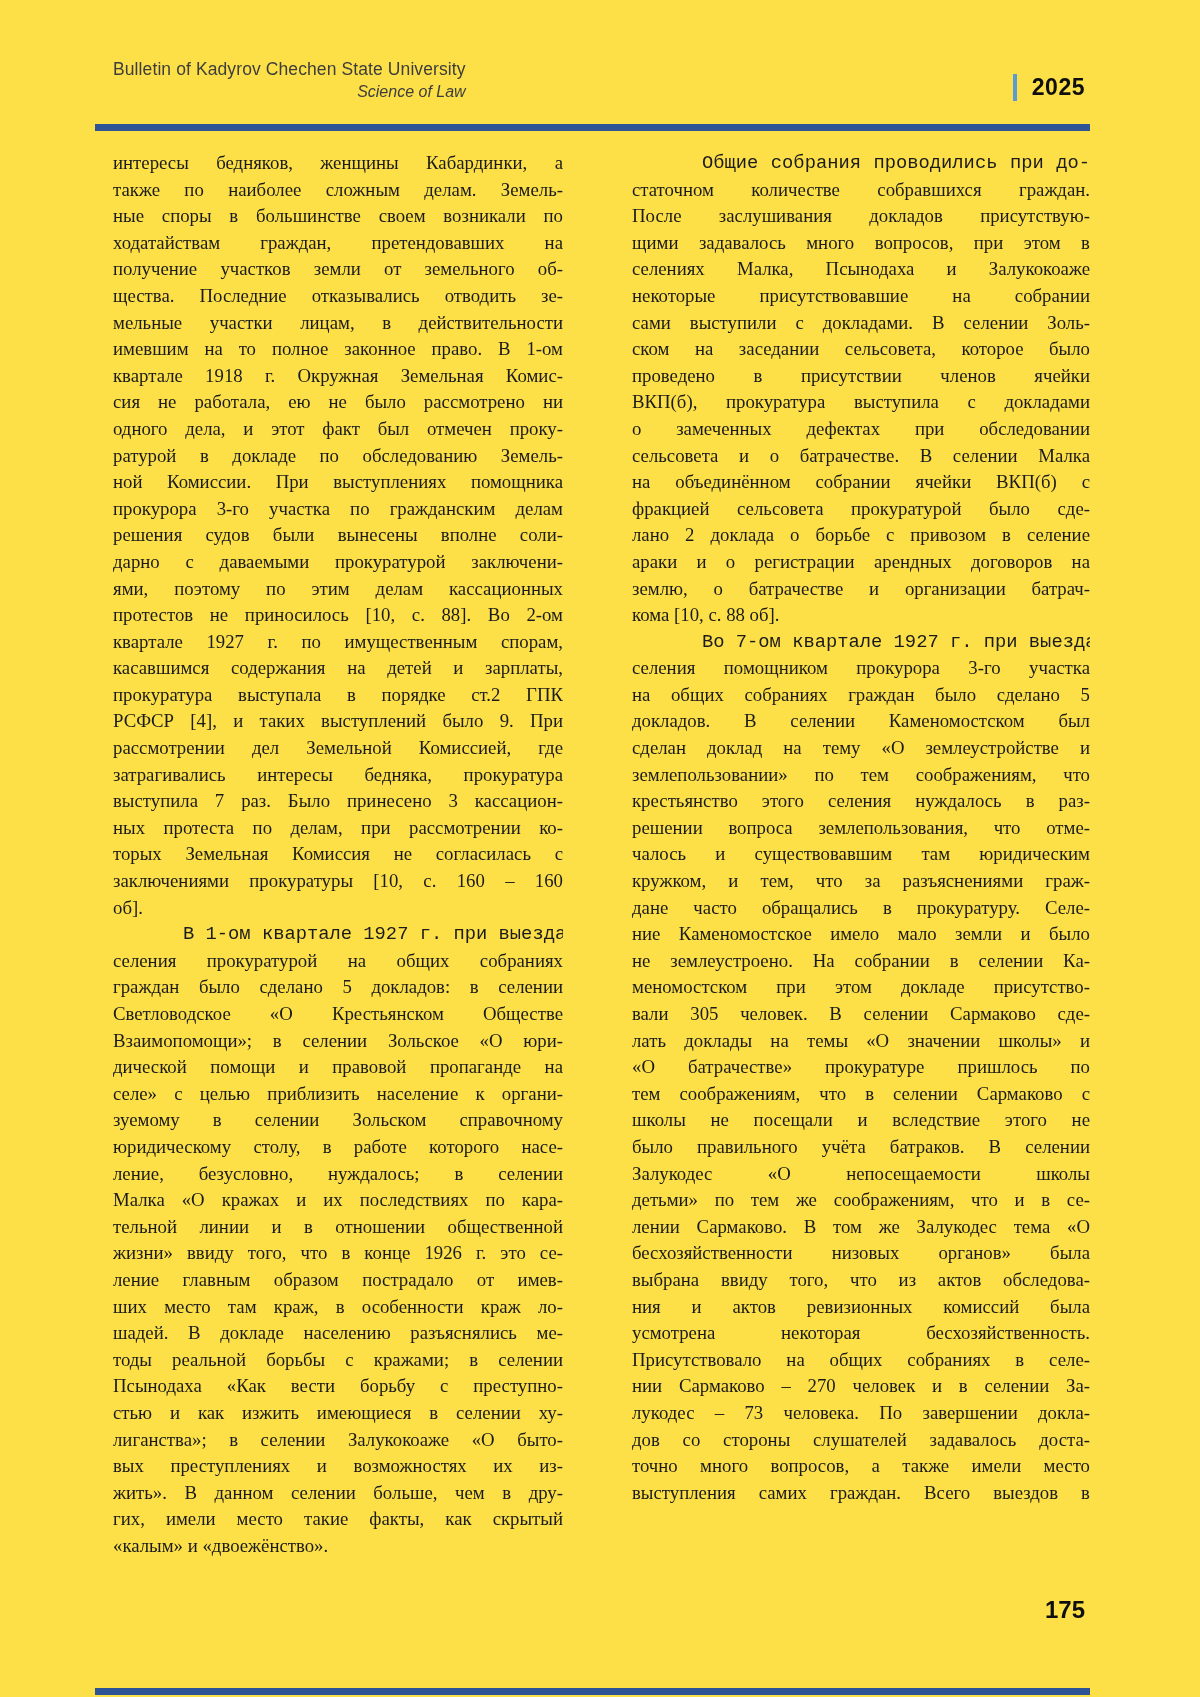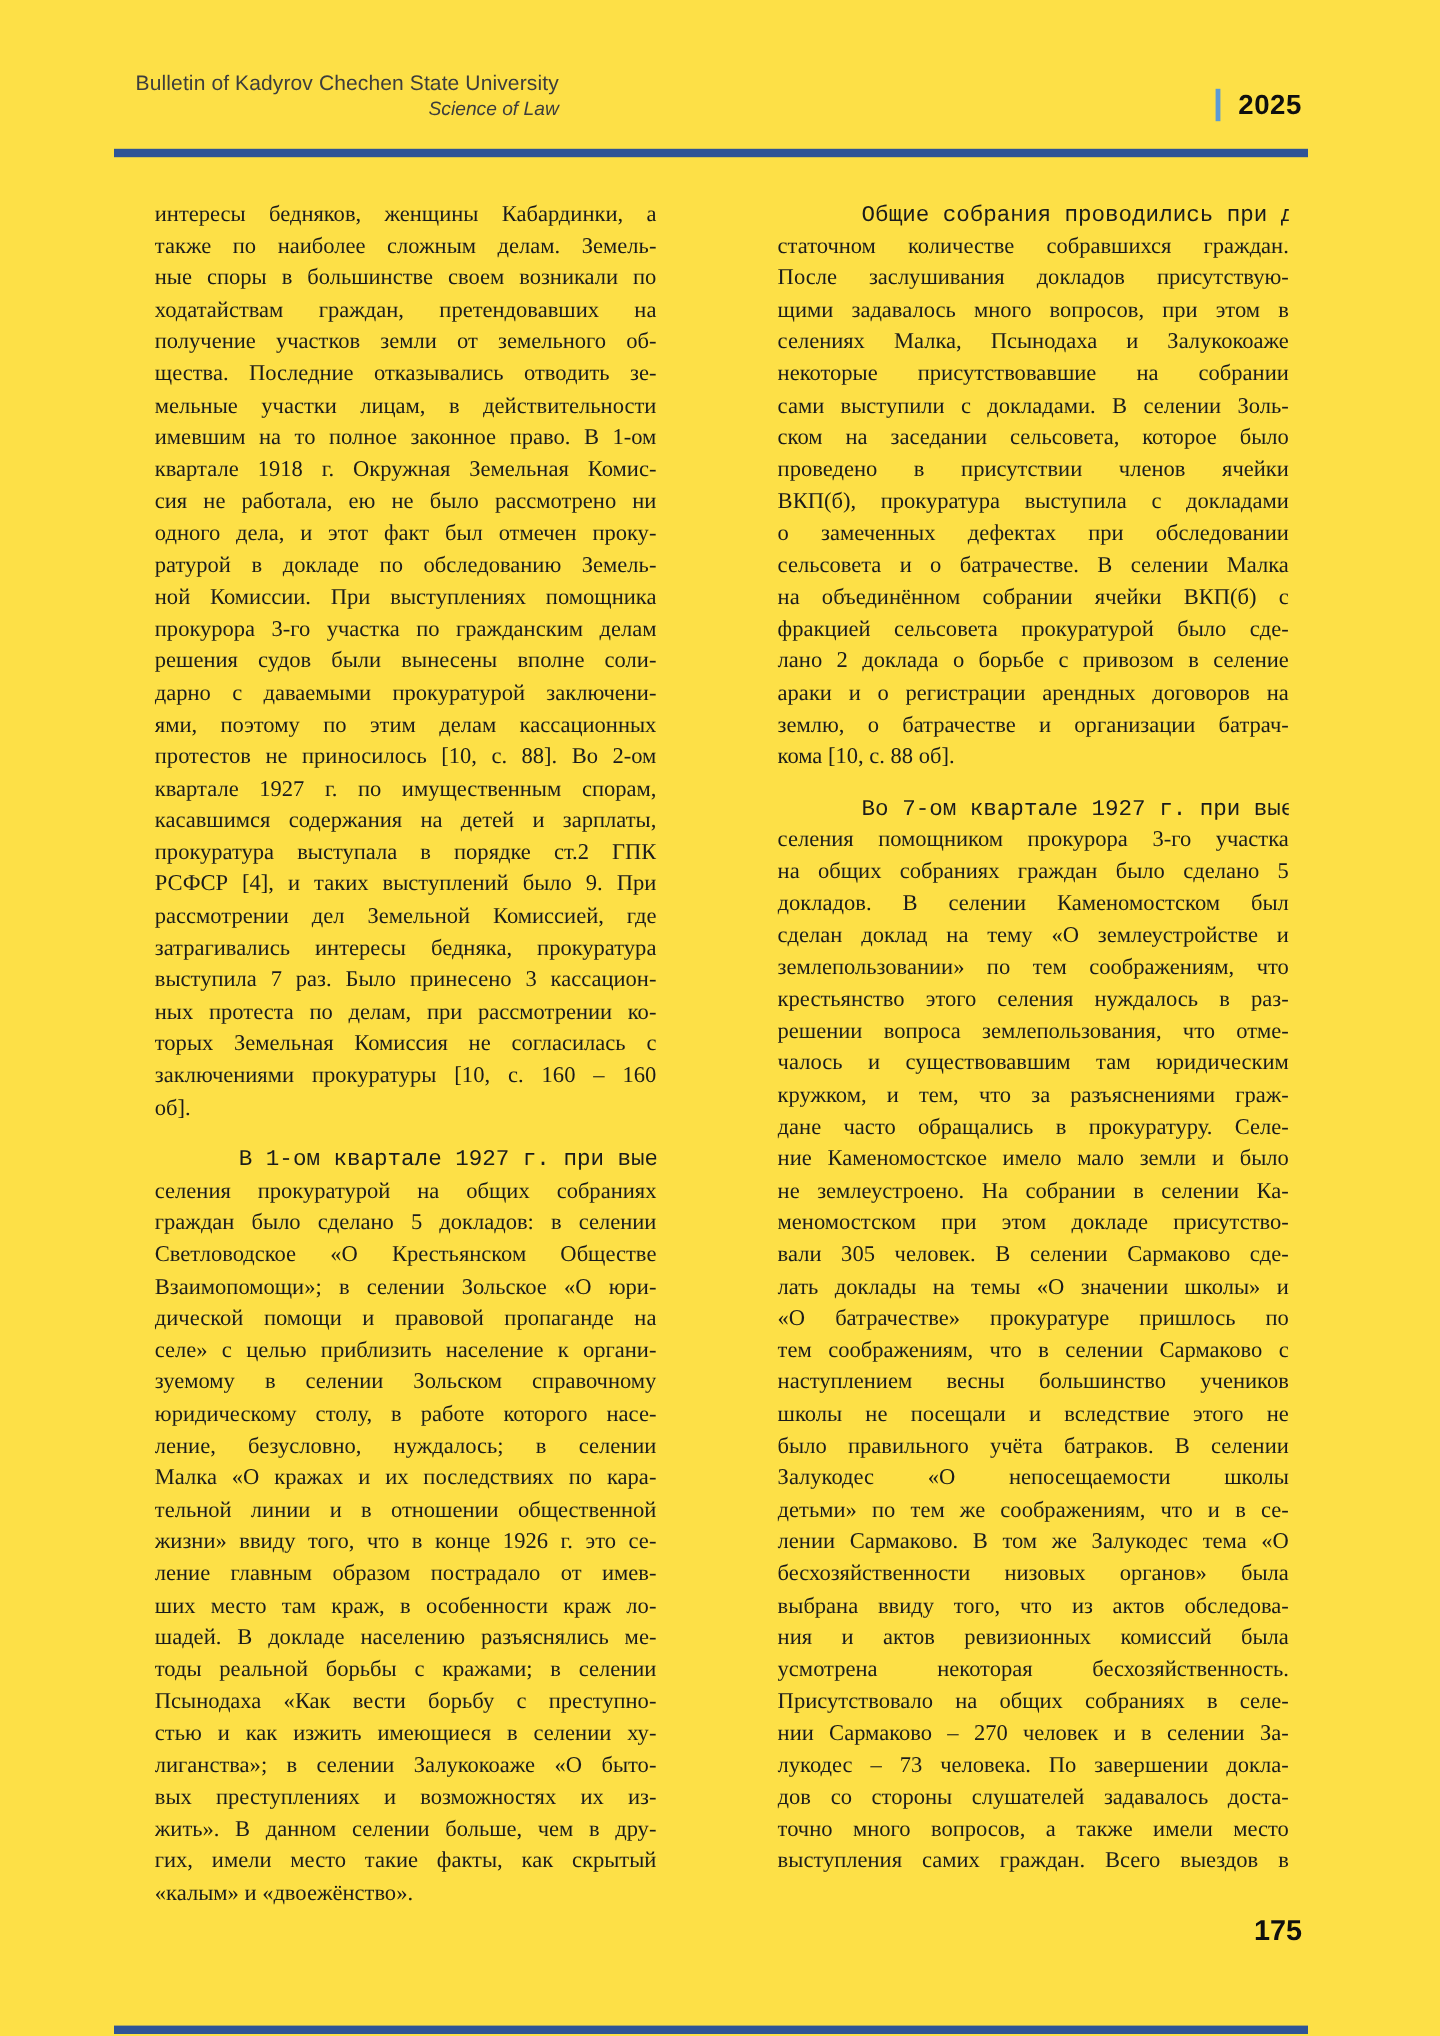--- a/index.html
+++ b/index.html
@@ -67,21 +67,21 @@
   
   .col {
     position: absolute;
     top: 150px;
     font-size: 18.8px;
     line-height: 26.6px;
     color: #1b1b1b;
   }
   .col.left  { left: 113px; width: 450px; }
   .col.right { left: 632px; width: 458px; }
-  .paragraph { margin: 16px; }
+  .paragraph { margin: 0; }
   .line {
     white-space: nowrap;
     overflow: hidden;
     text-align: justify;
     text-align-last: justify;
   }
   .line.lastline { text-align-last: left; }
   .line.indent { text-indent: 70px; font-family: Liberation Mono, monospace; }
   
   .page-number {
@@ -204,21 +204,20 @@
           <div class="line">чалось и существовавшим там юридическим</div>
           <div class="line">кружком, и тем, что за разъяснениями граж-</div>
           <div class="line">дане часто обращались в прокуратуру. Селе-</div>
           <div class="line">ние Каменомостское имело мало земли и было</div>
           <div class="line">не землеустроено. На собрании в селении Ка-</div>
           <div class="line">меномостском при этом докладе присутство-</div>
           <div class="line">вали 305 человек. В селении Сармаково сде-</div>
           <div class="line">лать доклады на темы «О значении школы» и</div>
           <div class="line">«О батрачестве» прокуратуре пришлось по</div>
           <div class="line">тем соображениям, что в селении Сармаково с</div>
-          <div class="line">наступлением весны большинство учеников</div>
           <div class="line">школы не посещали и вследствие этого не</div>
           <div class="line">было правильного учёта батраков. В селении</div>
           <div class="line">Залукодес «О непосещаемости школы</div>
           <div class="line">детьми» по тем же соображениям, что и в се-</div>
           <div class="line">лении Сармаково. В том же Залукодес тема «О</div>
           <div class="line">бесхозяйственности низовых органов» была</div>
           <div class="line">выбрана ввиду того, что из актов обследова-</div>
           <div class="line">ния и актов ревизионных комиссий была</div>
           <div class="line">усмотрена некоторая бесхозяйственность.</div>
           <div class="line">Присутствовало на общих собраниях в селе-</div>

